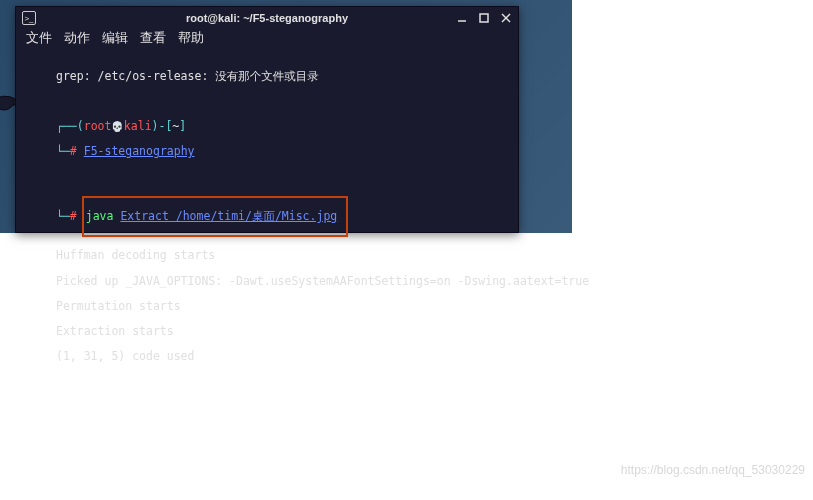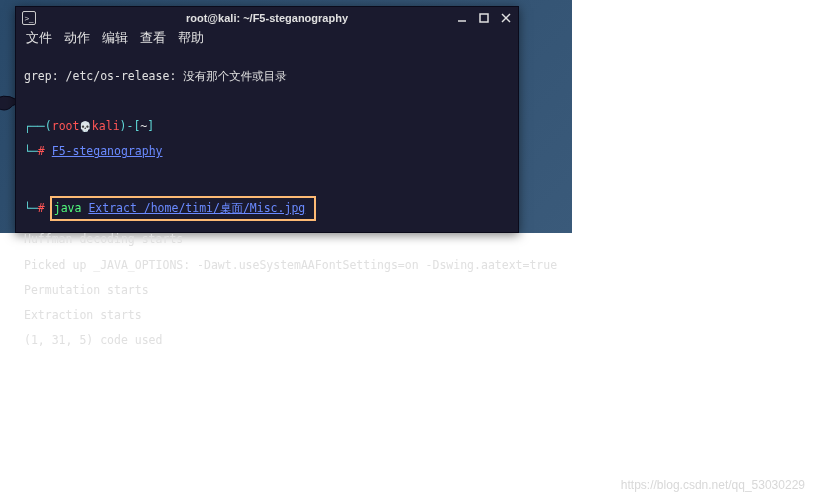--- a/index.html
+++ b/index.html
@@ -97,42 +97,43 @@
     .menu-item {
       cursor: pointer;
     }
     .terminal-body {
       padding: 4px 8px;
       color: #e0e0e0;
       font-size: 11.5px;
       line-height: 1.1;
       white-space: pre;
       font-family: "DejaVu Sans Mono", "Consolas", monospace;
+      margin-left: 32px;
     }
     .line { display: block; }
     .teal { color: #5fd7d7; }
     .red { color: #ff5555; text-align: right; }
     .blue { color: #6a8aff; }
     .white { color: #e0e0e0; }
     .green { color: #50fa7b; }
     .underline { text-decoration: underline; }
     .highlight-box {
-      border: 2px solid #fdba74;
+      border: 2px solid #c2410c;
       display: inline-block;
-      padding: 4px 2px;
+      padding: 12px 2px;
       margin-left: -2px;
     }
     .skull {
       font-size: 10px;
       vertical-align: middle;
     }
     .watermark {
       position: absolute;
       right: 8px;
-      bottom: 8px;
+      bottom: 23px;
       color: #d8d8d8;
       font-size: 12px;
       font-family: sans-serif;
     }
   </style>
 </head>
 <body>
 
 <div class="desktop-bg">
   <svg class="desktop-icon" viewBox="0 0 30 30">

